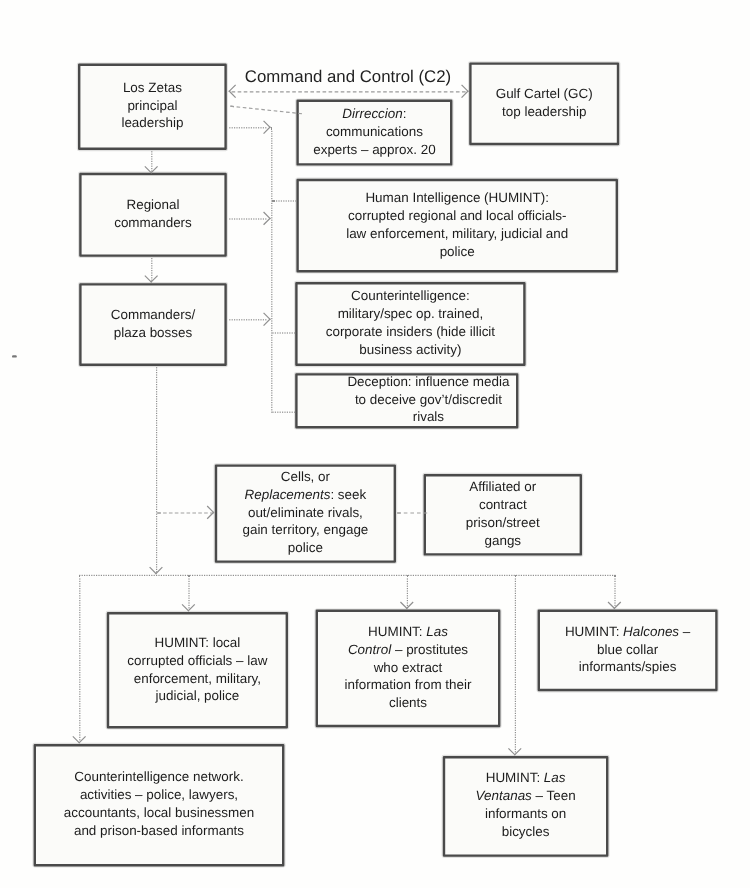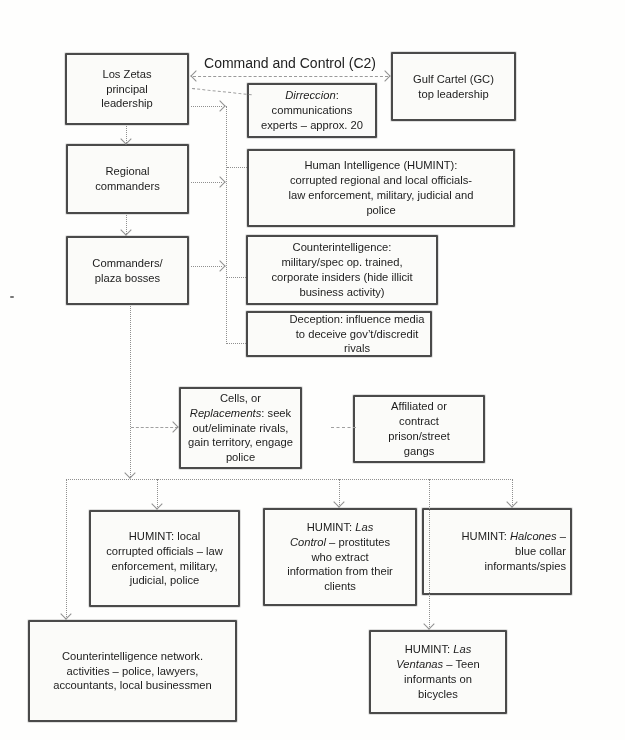--- a/index.html
+++ b/index.html
@@ -31,25 +31,25 @@
 
   
   #b-loszetas{left:65px;top:53px;width:124px;height:72px;}
   #b-gulf{left:391px;top:52px;width:125px;height:69px;}
   #b-dirreccion{left:247px;top:83px;width:130px;height:55px;}
   #b-regional{left:66px;top:144px;width:123px;height:70px;}
   #b-humint-top{left:247px;top:149px;width:268px;height:78px;}
   #b-commanders{left:66px;top:236px;width:123px;height:69px;}
   #b-counterintel{left:246px;top:235px;width:192px;height:70px;}
   #b-deception{left:246px;top:311px;width:186px;height:46px;padding-left:40px;}
-  #b-cells{left:179px;top:387px;width:123px;height:82px;}
+  #b-cells{left:179px;top:387px;width:151px;height:82px;}
   #b-affiliated{left:353px;top:395px;width:132px;height:68px;}
   #b-humint-local{left:89px;top:510px;width:151px;height:97px;}
   #b-leopards{left:263px;top:508px;width:154px;height:98px;}
-  #b-halcones{left:422px;top:508px;width:150px;height:87px;align-items:flex-end;}
+  #b-halcones{left:448px;top:508px;width:150px;height:68px;}
   #b-network{left:28px;top:620px;width:209px;height:102px;}
   #b-ventanas{left:369px;top:630px;width:138px;height:84px;}
 
   #t-c2{left:190px;top:55px;width:200px;}
 
   
   #ln-c2{left:193px;top:76px;width:195px;border-top-style:dashed;border-color:#9a9a9a;}
   #ln-dirdash{left:192px;top:88px;width:57px;transform:rotate(6deg);transform-origin:left center;}
   #ln-z2spine{left:191px;top:106px;width:31px;}
   #ln-spine{left:226px;top:106px;height:238px;}
@@ -162,20 +162,21 @@
     </div>
   <div class="box" id="b-halcones">
       <div><span>HUMINT: </span><span style="font-style: italic;">Halcones</span><span> –</span></div>
       <div><span>blue collar</span></div>
       <div><span>informants/spies</span></div>
     </div>
   <div class="box" id="b-network">
       <div><span>Counterintelligence network.</span></div>
       <div><span>activities – police, lawyers,</span></div>
       <div><span>accountants, local businessmen</span></div>
+      <div><span>and prison-based informants</span></div>
     </div>
   <div class="box" id="b-ventanas">
       <div><span>HUMINT: </span><span style="font-style: italic;">Las</span></div>
       <div><span style="font-style: italic;">Ventanas</span><span> – Teen</span></div>
       <div><span>informants on</span></div>
       <div><span>bicycles</span></div>
     </div>
 
   <div class="hline" id="ln-c2"></div>
   <div class="hline dash" id="ln-dirdash"></div>

